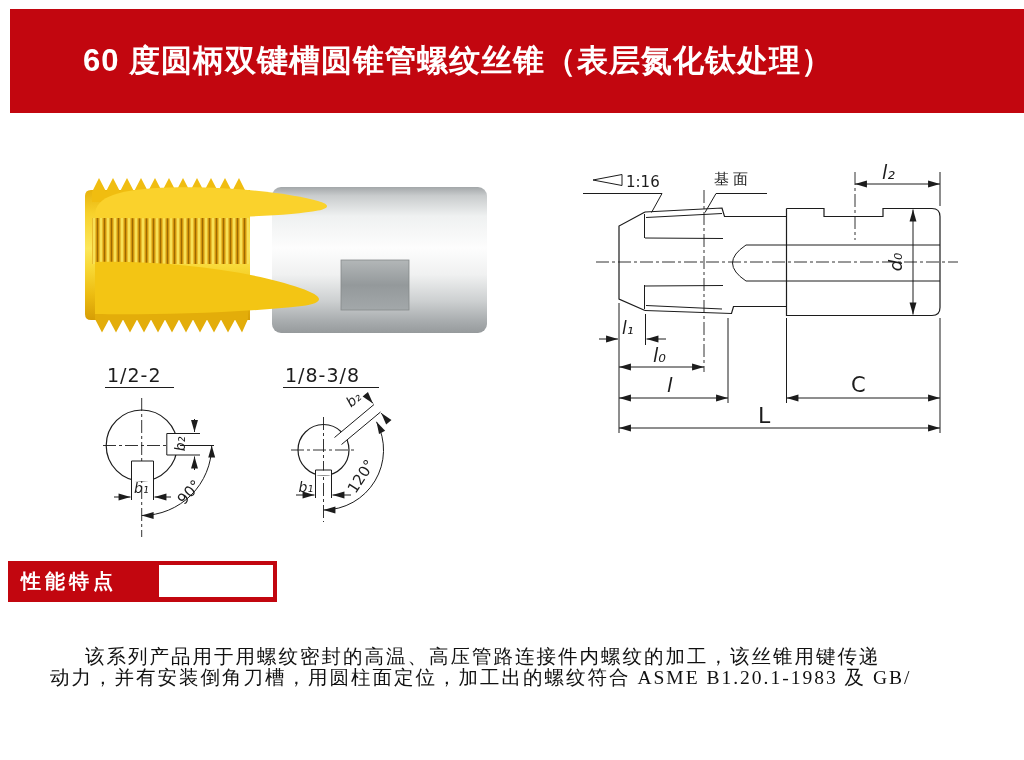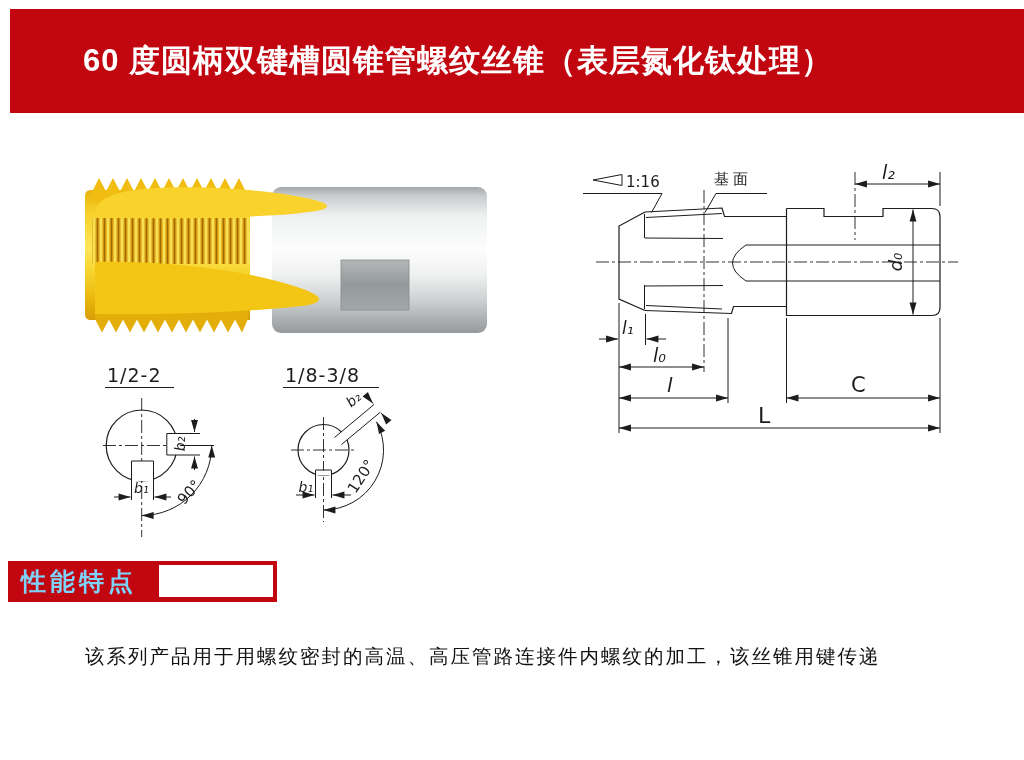--- a/index.html
+++ b/index.html
@@ -4,22 +4,22 @@
 <style>
   html,body{margin:0;padding:0;background:#fff;}
   .page{position:relative;width:1024px;height:760px;background:#ffffff;overflow:hidden;
         font-family:"Liberation Sans",sans-serif;}
   .banner{position:absolute;left:10px;top:9px;width:1004px;height:104px;background:#c2060f;
           display:flex;align-items:center;padding-left:38px;}
   .banner .title{padding-left:35px;color:#ffffff;font-size:31px;font-weight:600;
           letter-spacing:1px;font-family:"Liberation Sans",sans-serif;white-space:nowrap;}
   .figure{position:absolute;left:0;top:130px;width:1024px;height:420px;}
   .feat{position:absolute;left:8px;top:561px;width:269px;height:41px;background:#c2060f;}
-  .feat .lbl{position:absolute;left:13px;top:0;height:41px;line-height:41px;color:#7dd3fc;
-          font-size:25px;font-weight:bold;letter-spacing:4px;font-family:Liberation Sans, sans-serif;}
+  .feat .lbl{position:absolute;left:13px;top:0;height:41px;line-height:41px;color:#ffffff;
+          font-size:20px;font-weight:bold;letter-spacing:4px;font-family:Liberation Sans, sans-serif;}
   .feat .box{position:absolute;left:151px;top:4px;width:114px;height:32px;background:#ffffff;}
   .desc{position:absolute;left:0;top:0;width:922px;height:760px;pointer-events:none;}
   .dline{position:absolute;font-family:"Liberation Serif",serif;font-size:19.5px;color:#111;
           letter-spacing:2px;white-space:nowrap;}
   .dl1{left:85px;top:643px;}
   .dl2{left:50px;top:664px;}
   .dl3{left:50px;top:700px;}
   
   .dw{stroke:#1c1c1c;stroke-width:1;fill:none;}
   .dw2{stroke:#1c1c1c;stroke-width:1.2;fill:none;}
@@ -190,15 +190,16 @@
     </g>
   </svg>
 
   <div class="feat">
     <span class="lbl">性能特点</span>
     <span class="box"></span>
   </div>
 
   <div class="desc">
     <div class="dline dl1">该系列产品用于用螺纹密封的高温、高压管路连接件内螺纹的加工，该丝锥用键传递</div>
+    <div class="dline dl2">动力，并有安装倒角刀槽，用圆柱面定位，加工出的螺纹符合 ASME B1.20.1-1983 及 GB/</div>
   </div>
 
 </div>
 
 </body></html>

